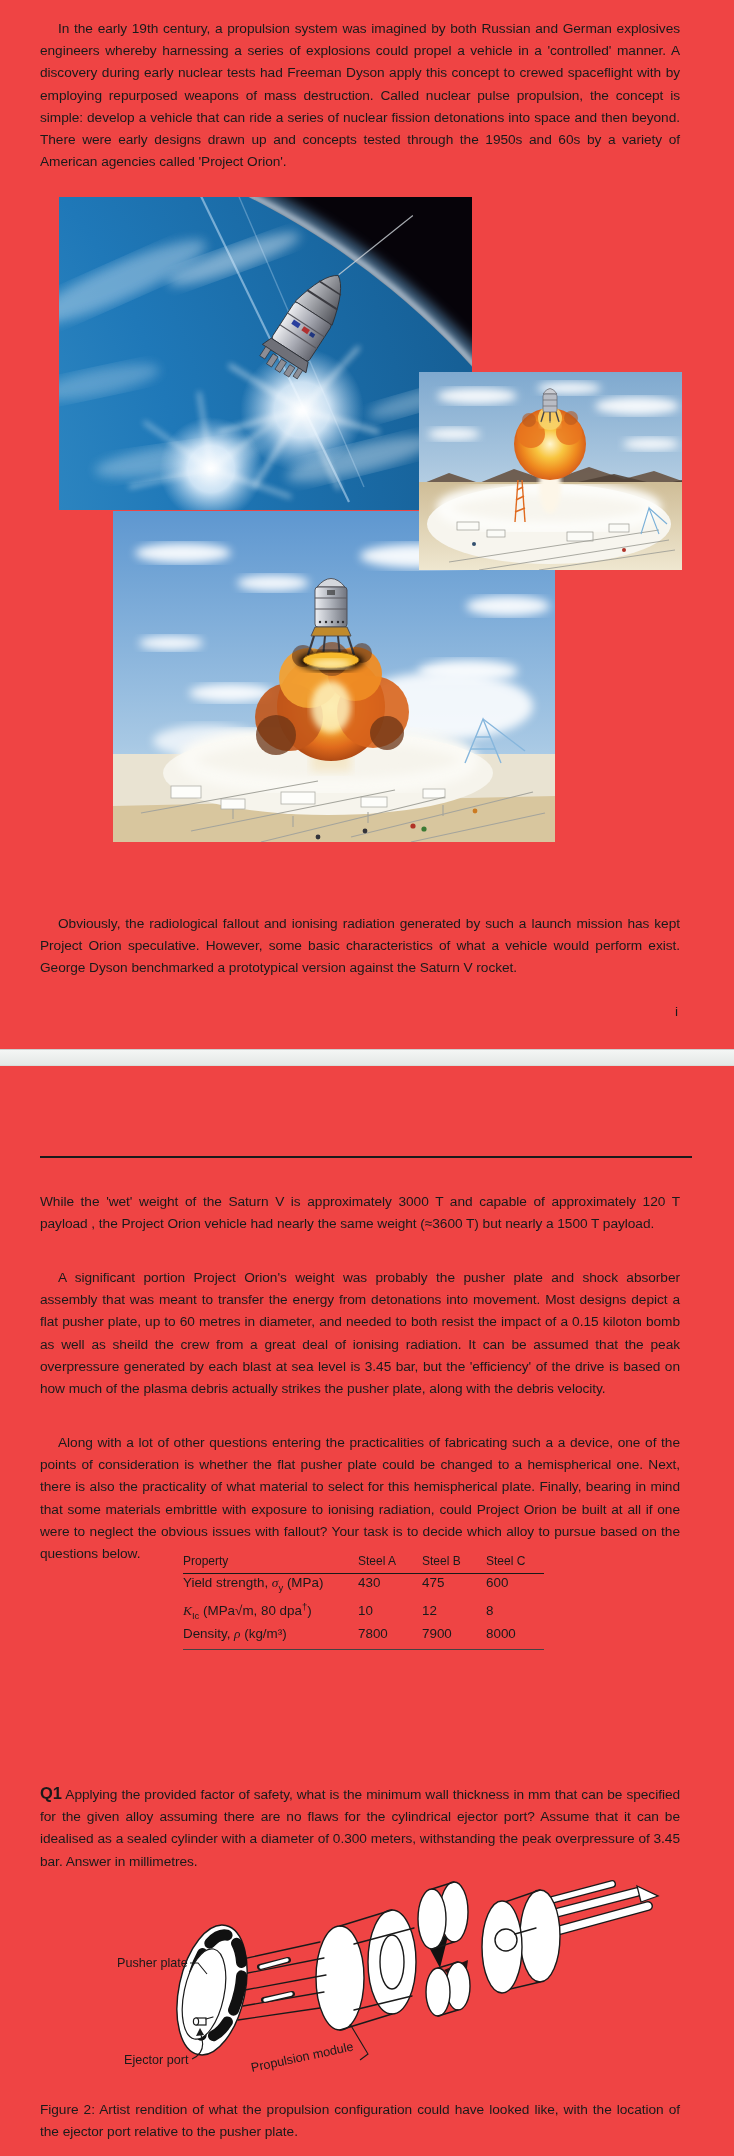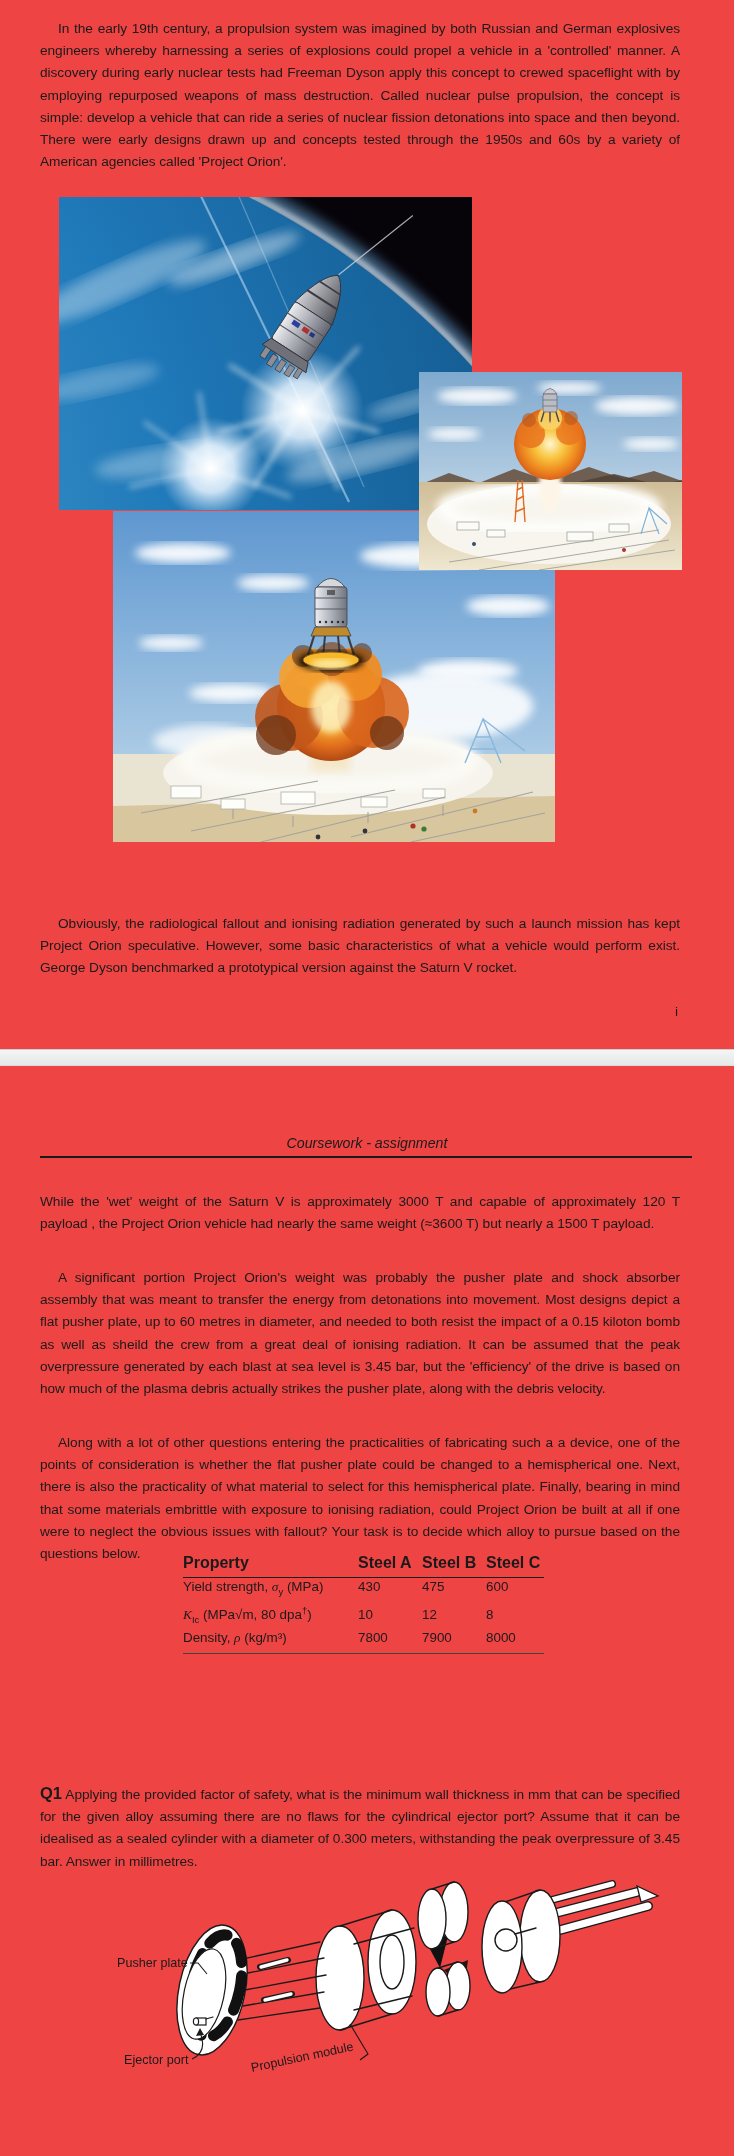--- a/index.html
+++ b/index.html
@@ -24,21 +24,21 @@
   .cw-header {
     position:absolute; left:0; top:1135px; width:734px; text-align:center;
     font-style:italic; font-size:14.2px;
   }
   .rule { position:absolute; left:40px; top:1156px; width:652px; height:2px; background:#1a1a1a; }
   table.props {
     position:absolute; left:183px; top:1554px; border-collapse:collapse;
     font-size:13.4px; color:#1a1a1a;
   }
   table.props th {
-    text-align:left; font-weight:bold; padding:0 0 5px 0; font-size:16px;
+    text-align:left; font-weight:normal; padding:0 0 5px 0; font-size:12px;
   }
   table.props thead th { border-bottom:1.5px solid #1a1a1a; }
   table.props td { padding:0; line-height:18.8px; vertical-align:baseline; }
   table.props .col-prop { width:175px; }
   table.props .col-a { width:64px; }
   table.props .col-b { width:64px; }
   table.props .col-c { width:58px; }
   table.props tr.last td { padding-bottom:0; border-bottom:1.2px solid #444; }
   .msym { font-style:italic; font-family:"Liberation Serif", serif; }
   table.props sub { font-size:9.5px; }
@@ -348,21 +348,20 @@
     </g>
   </svg>
 
 
   <p class="para indent" style="top:913px;">Obviously, the radiological fallout and ionising radiation generated by such a launch mission has kept Project Orion speculative. However, some basic characteristics of what a vehicle would perform exist. George Dyson benchmarked a prototypical version against the Saturn V rocket.</p>
 
   <div class="pageno">i</div>
 
   <div class="sep"></div>
 
-  <div class="cw-header">Coursework - assignment</div>
   <div class="rule"></div>
 
   <p class="para" style="top:1191px;">While the 'wet' weight of the Saturn V is approximately 3000 T and capable of approximately 120 T payload , the Project Orion vehicle had nearly the same weight (≈3600 T) but nearly a 1500 T payload.</p>
   <p class="para indent" style="top:1267px;">A significant portion Project Orion's weight was probably the pusher plate and shock absorber assembly that was meant to transfer the energy from detonations into movement. Most designs depict a flat pusher plate, up to 60 metres in diameter, and needed to both resist the impact of a 0.15 kiloton bomb as well as sheild the crew from a great deal of ionising radiation. It can be assumed that the peak overpressure generated by each blast at sea level is 3.45 bar, but the 'efficiency' of the drive is based on how much of the plasma debris actually strikes the pusher plate, along with the debris velocity.</p>
   <p class="para indent" style="top:1432px;">Along with a lot of other questions entering the practicalities of fabricating such a a device, one of the points of consideration is whether the flat pusher plate could be changed to a hemispherical one. Next, there is also the practicality of what material to select for this hemispherical plate. Finally, bearing in mind that some materials embrittle with exposure to ionising radiation, could Project Orion be built at all if one were to neglect the obvious issues with fallout? Your task is to decide which alloy to pursue based on the questions below.</p>
 
   <table class="props">
     <thead>
       <tr>
         <th class="col-prop">Property</th>
@@ -468,14 +467,15 @@
       <text x="32" y="192">Ejector port</text>
       <path d="M100,187 Q116,180 108,160" fill="none" stroke="#1a1a1a" stroke-width="1.1"></path>
       <polygon points="108,156 104,164 112,163" fill="#1a1a1a"></polygon>
       <g transform="rotate(-12 160 200)">
         <text x="160" y="200">Propulsion module</text>
       </g>
       <polyline points="268,188 276,182 258,152" fill="none" stroke="#1a1a1a" stroke-width="1.1"></polyline>
     </g>
   </svg>
 
+  <p class="para cap2">Figure 2: Artist rendition of what the propulsion configuration could have looked like, with the location of the ejector port relative to the pusher plate.</p>
 
 </div>
 
 </body></html>

